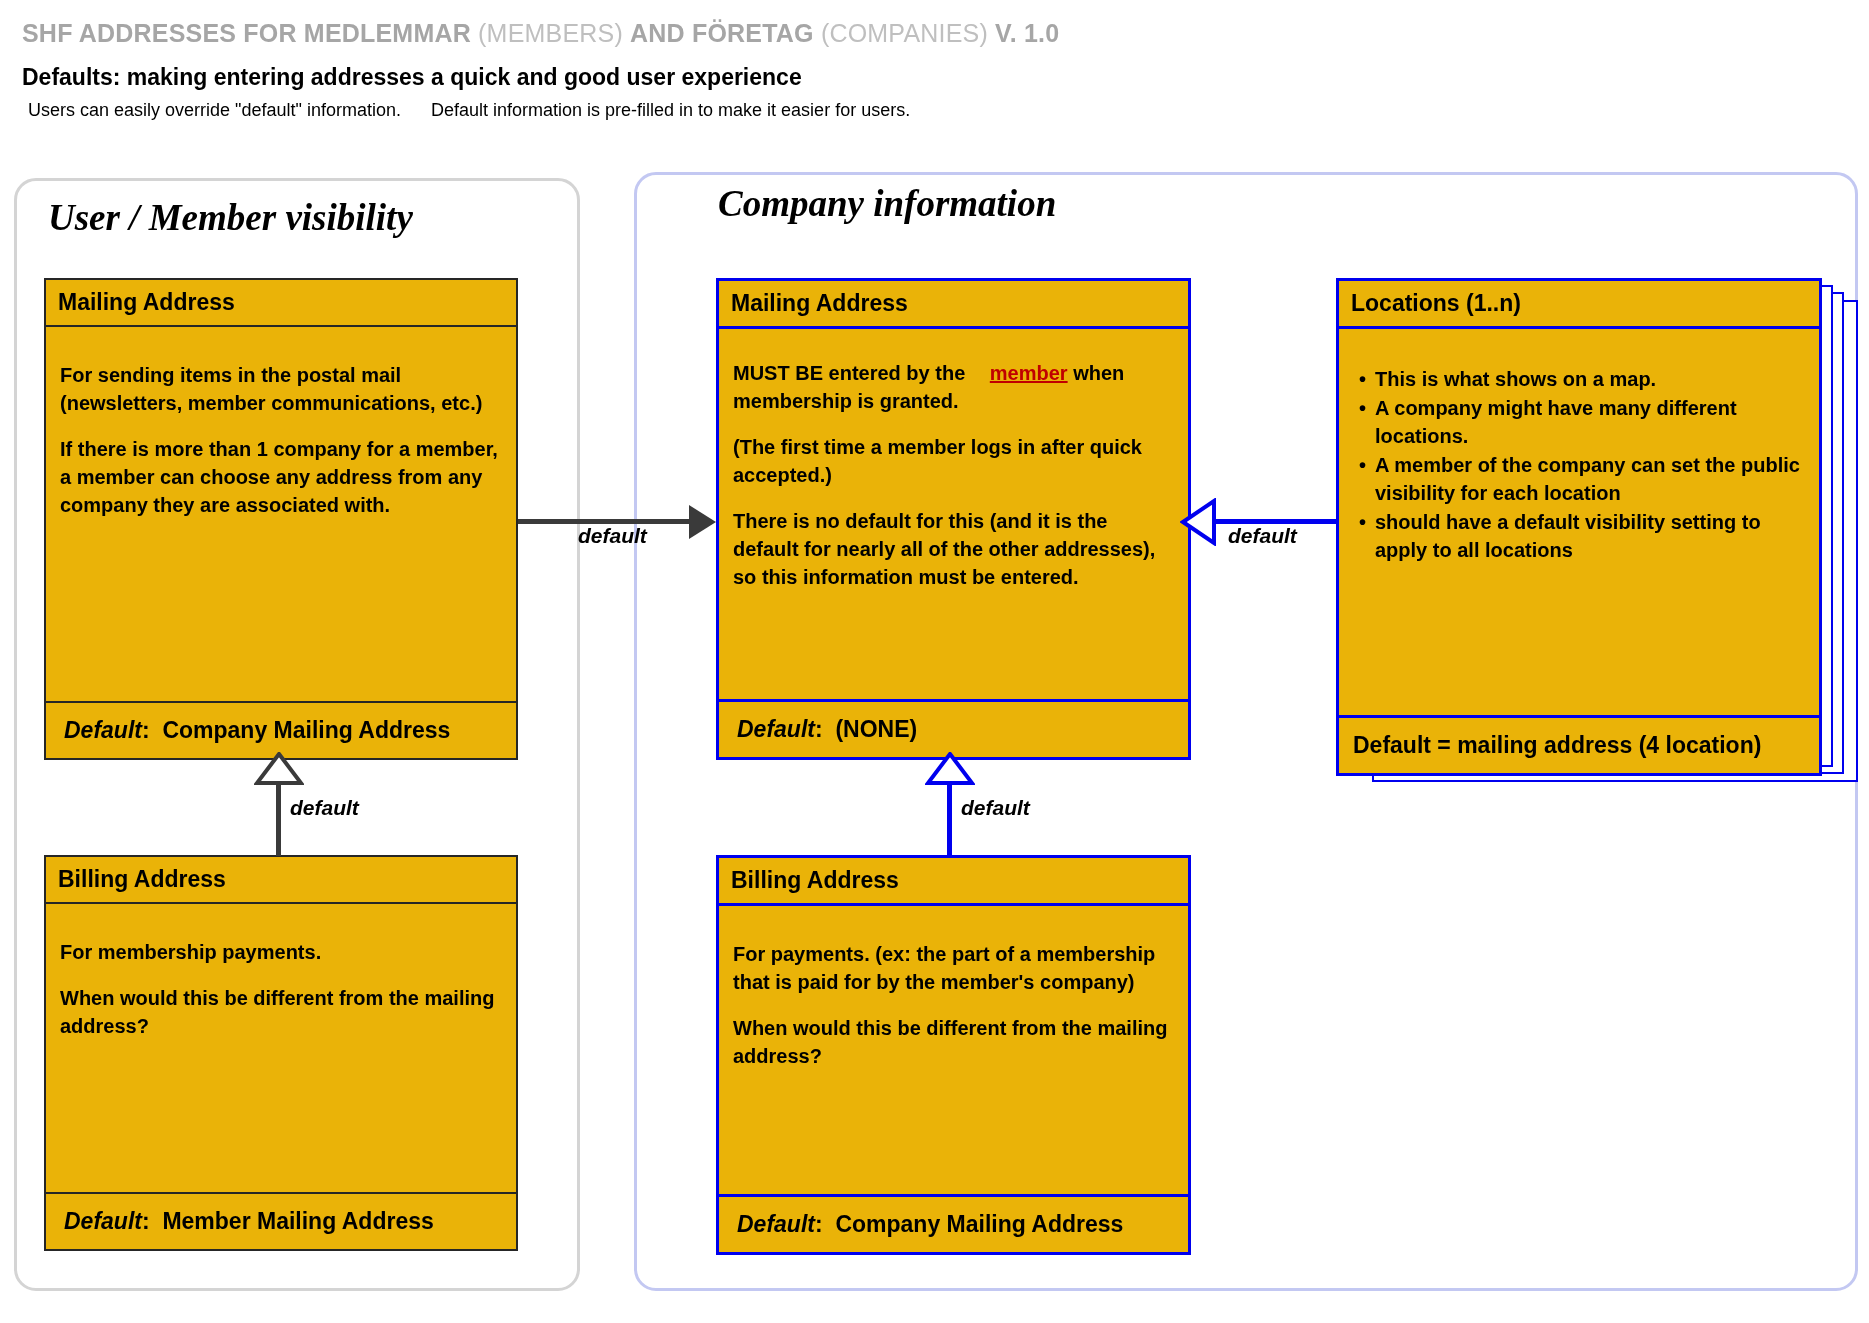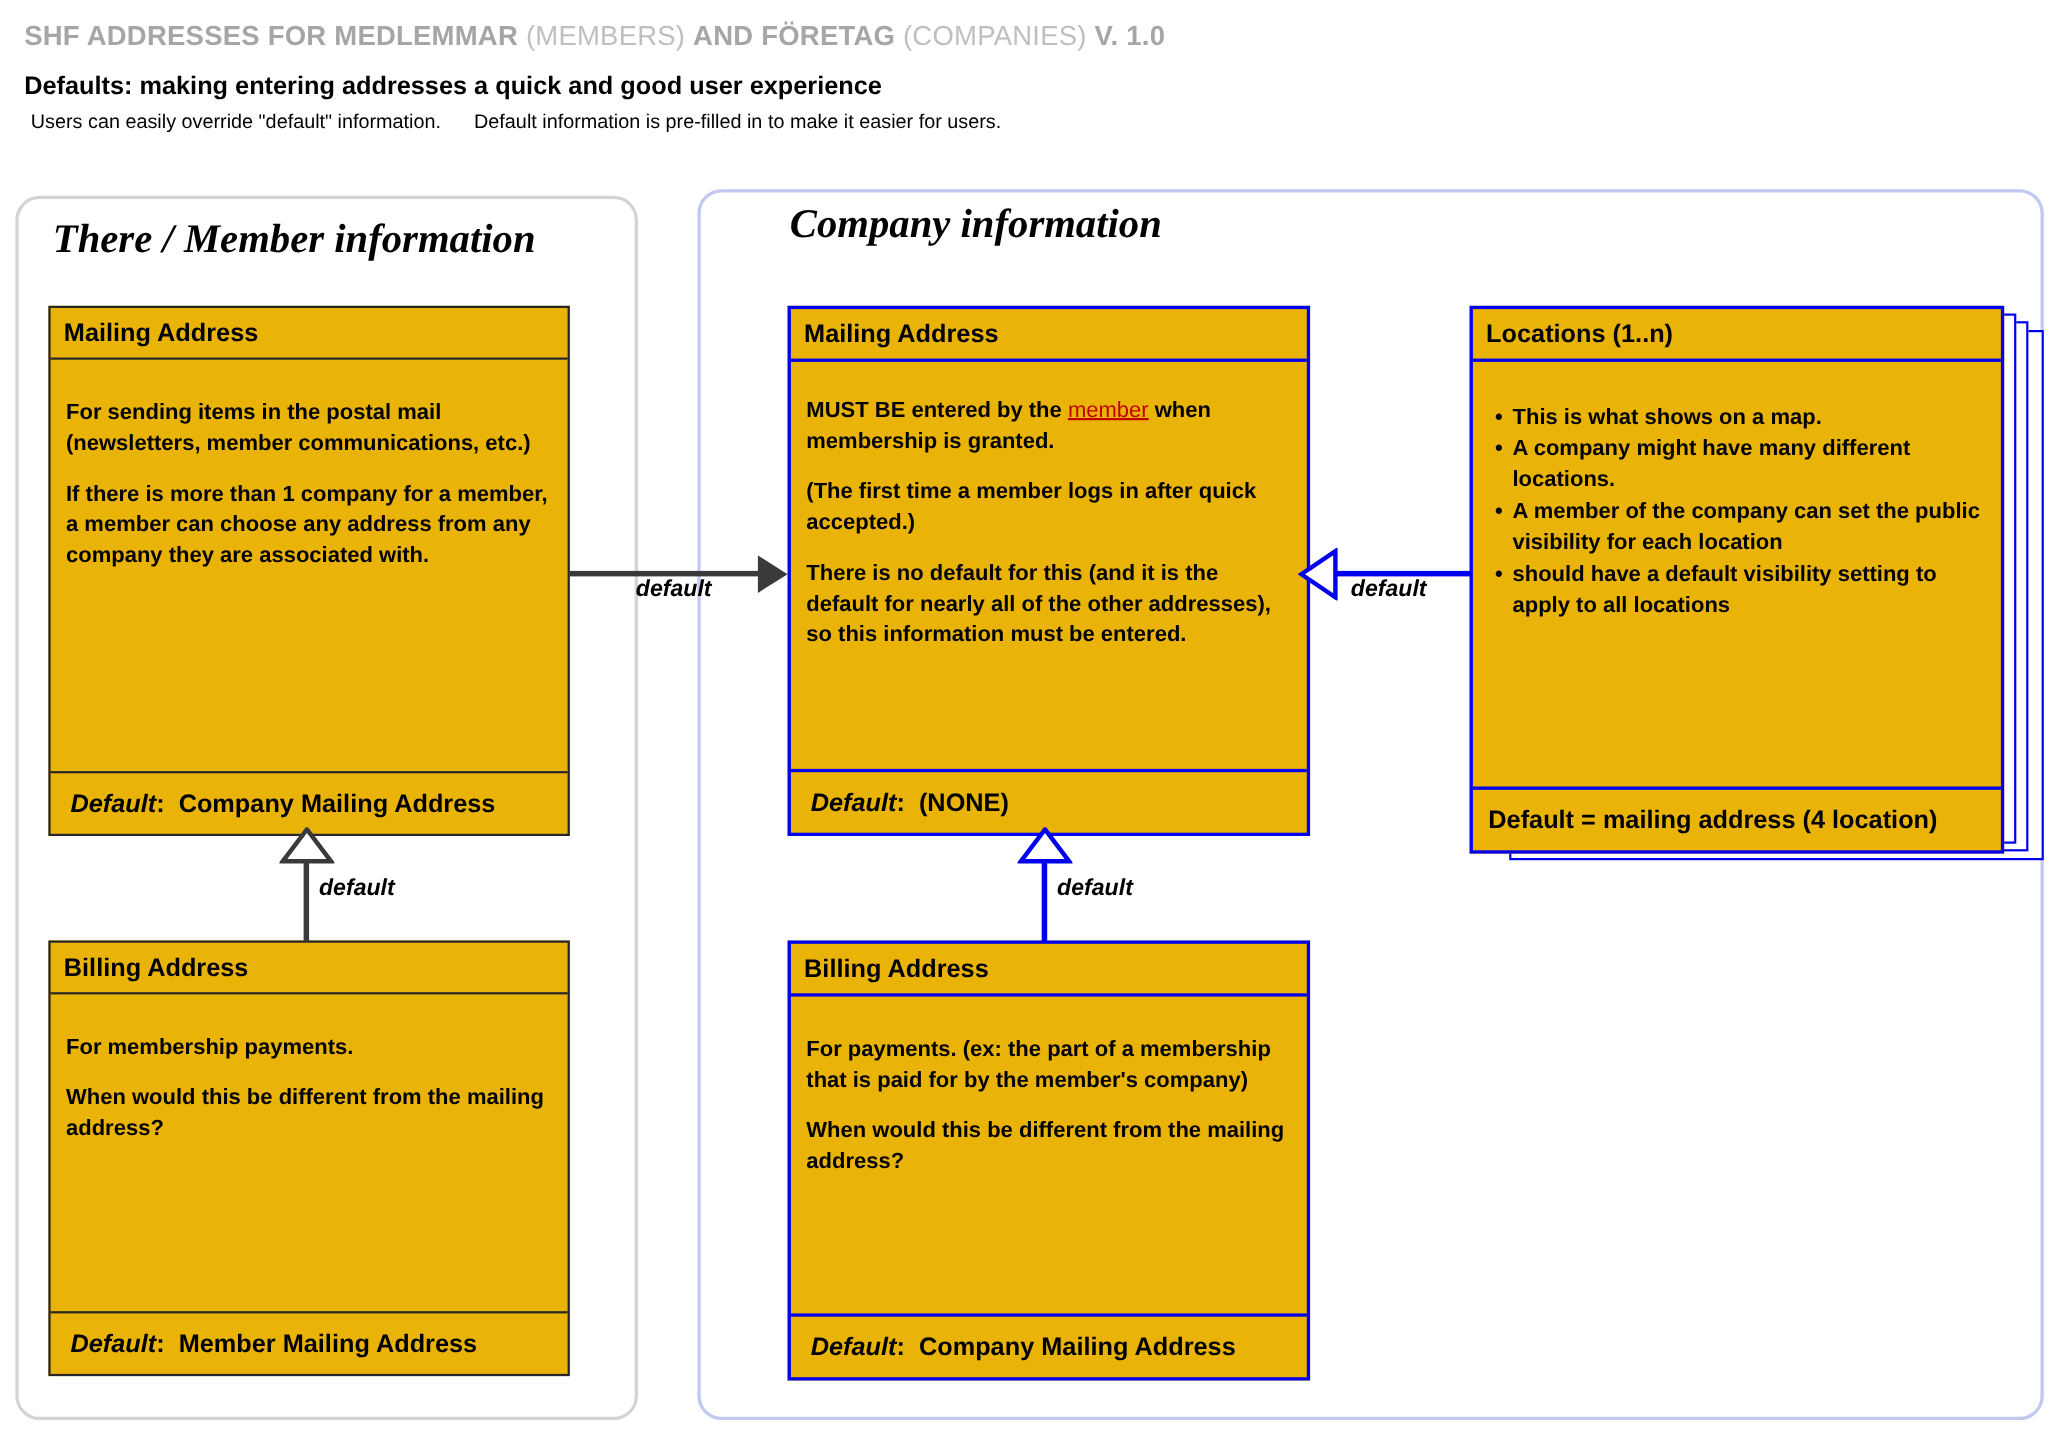--- a/index.html
+++ b/index.html
@@ -62,21 +62,21 @@
   }
   .uml-body p{margin:0 0 18px 0;}
   .uml-foot{
     box-sizing:border-box;position:absolute;left:0;right:0;bottom:0;
     padding:14px 0 14px 18px;
     font-size:23px;font-weight:bold;color:#000;white-space:nowrap;
   }
   .uml-black > .uml-foot{border-top:2.5px solid #262626;}
   .uml-blue  > .uml-foot{border-top:3px solid #0000ee;}
   .def-lbl{font-style:italic;font-weight:bold;}
-  .redlink{color:#c00000;text-decoration:underline;font-weight:normal;}
+  .redlink{color:#c00000;text-decoration:underline;font-weight:bold;margin-left:19px;}
 
   ul.bul{margin:0;padding:0;list-style:none;}
   ul.bul li{
     position:relative;padding-left:18px;margin-bottom:1px;
     font-size:20px;font-weight:bold;line-height:1.40;
   }
   ul.bul li:before{content:"\2022";position:absolute;left:2px;top:0;}
 
   
   #box-user-mail   {left:44px;  top:278px; width:474px; height:482px;}
@@ -120,21 +120,21 @@
   <div id="doc-title" data-interactable="false"><span data-interactable="false">SHF ADDRESSES FOR MEDLEMMAR </span><span class="light" data-interactable="false">(MEMBERS) </span><span data-interactable="false">AND FÖRETAG </span><span class="light" data-interactable="false">(COMPANIES) </span><span data-interactable="false">V. 1.0</span></div>
 
   <div id="subtitle" data-interactable="false">Defaults: making  entering addresses a quick and good user experience</div>
 
   <div id="subnote" data-interactable="false"><span data-interactable="false">Users can easily override "default" information.</span><span class="gap"></span><span data-interactable="false">Default information is pre-filled in to make it easier for users.</span></div>
 </div>
 
 <div class="panel" id="panel-user" data-interactable="false"></div>
 <div class="panel" id="panel-company" data-interactable="false"></div>
 
-<div class="panel-title" id="title-user" data-interactable="false">There / Member information</div>
+<div class="panel-title" id="title-user" data-interactable="false">User / Member visibility</div>
 <div class="panel-title" id="title-company" data-interactable="false">Company information</div>
 
 <div class="stack" id="stack3" data-interactable="false"></div>
 <div class="stack" id="stack2" data-interactable="false"></div>
 <div class="stack" id="stack1" data-interactable="false"></div>
 
 <div class="umlbox uml-black" id="box-user-mail" data-interactable="true">
   <div class="uml-head" data-interactable="false">Mailing Address</div>
   <div class="uml-body" data-interactable="false">
     <p data-interactable="false">For sending items in the postal mail (newsletters, member communications, etc.)</p>

